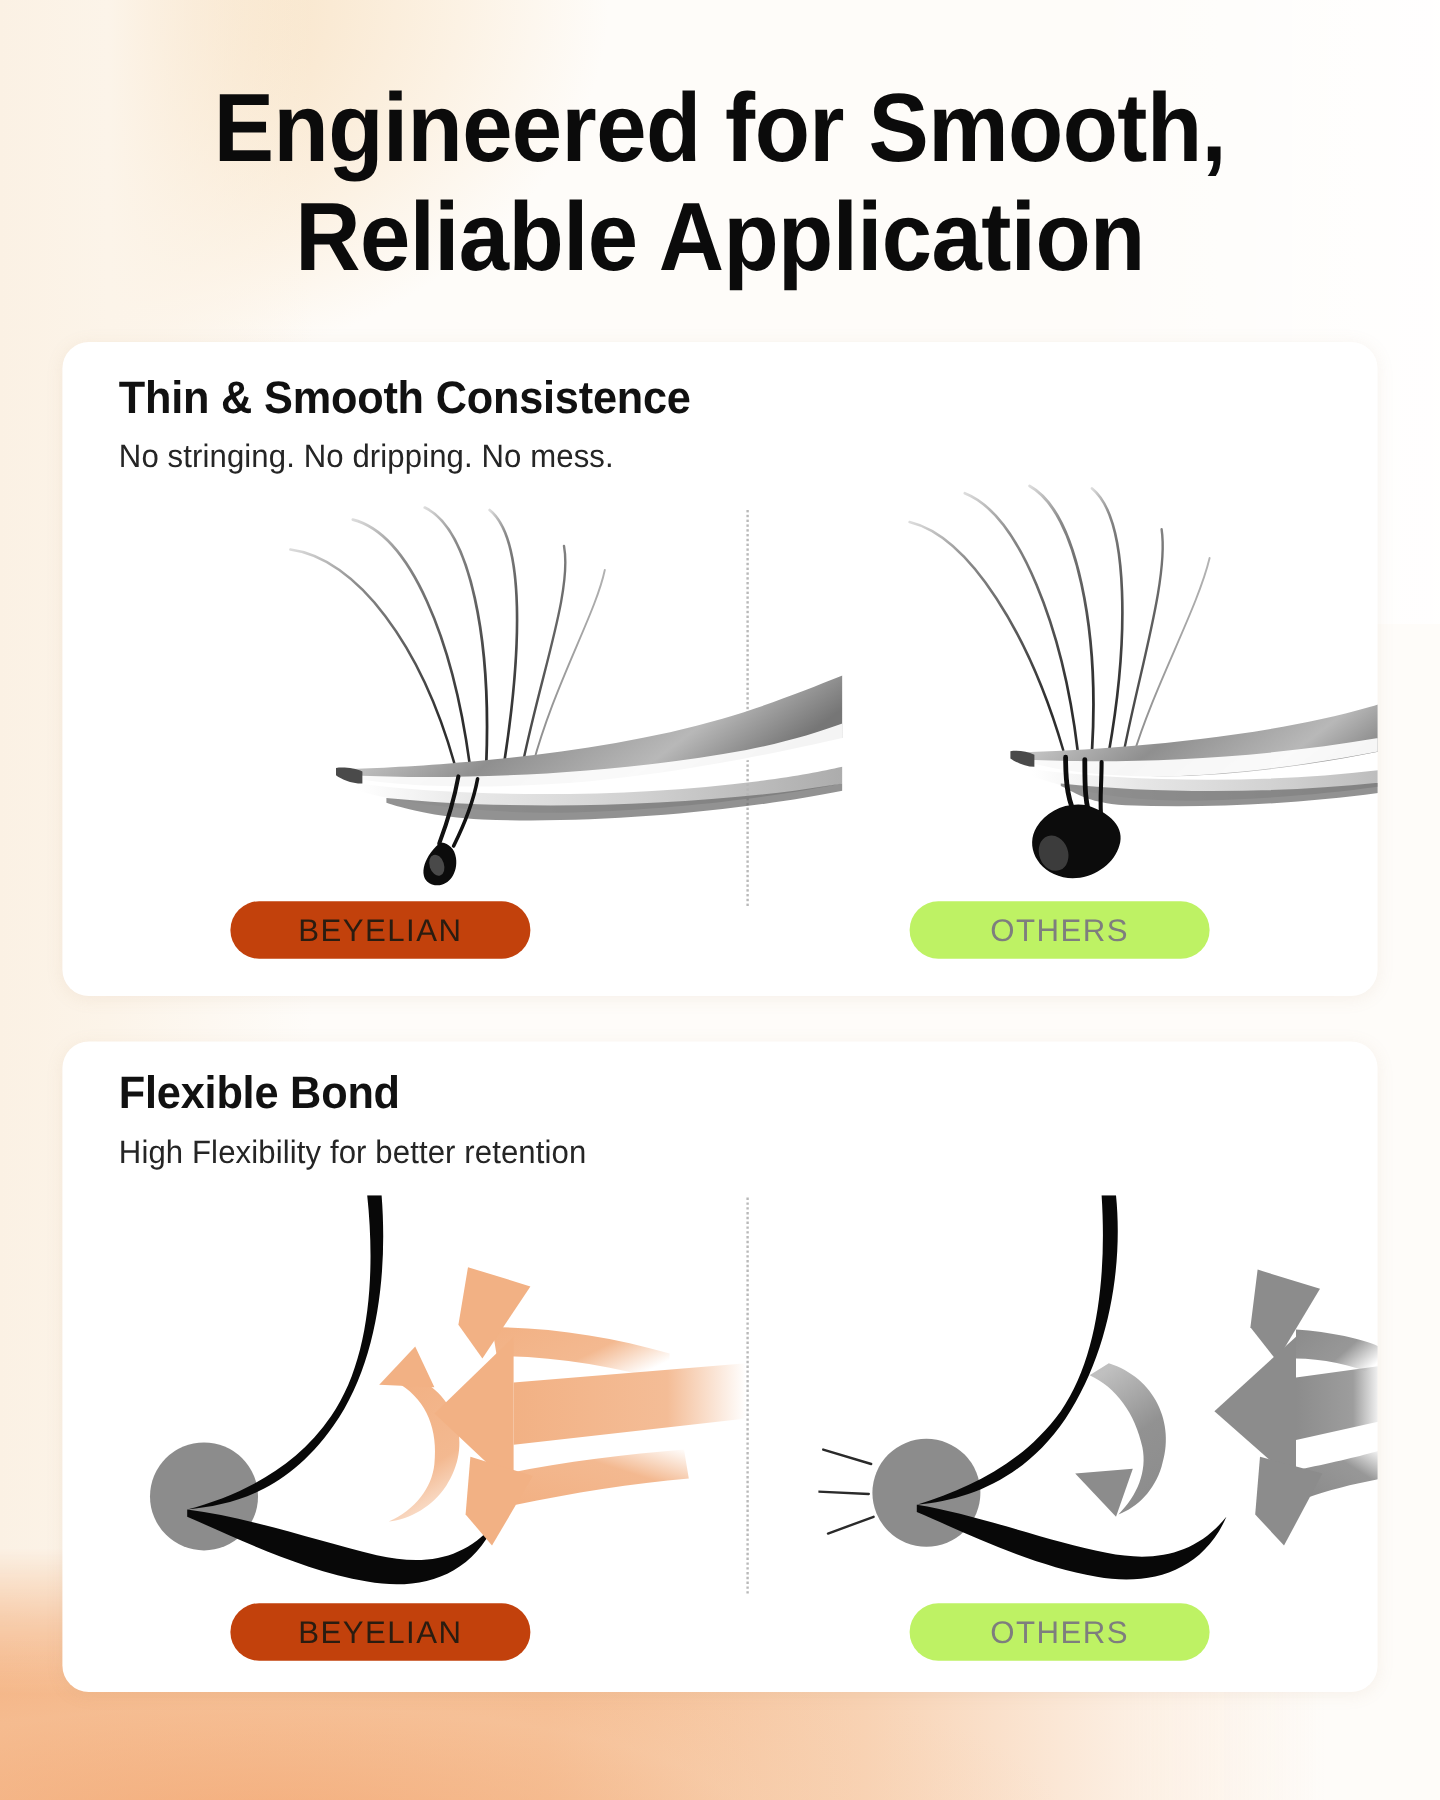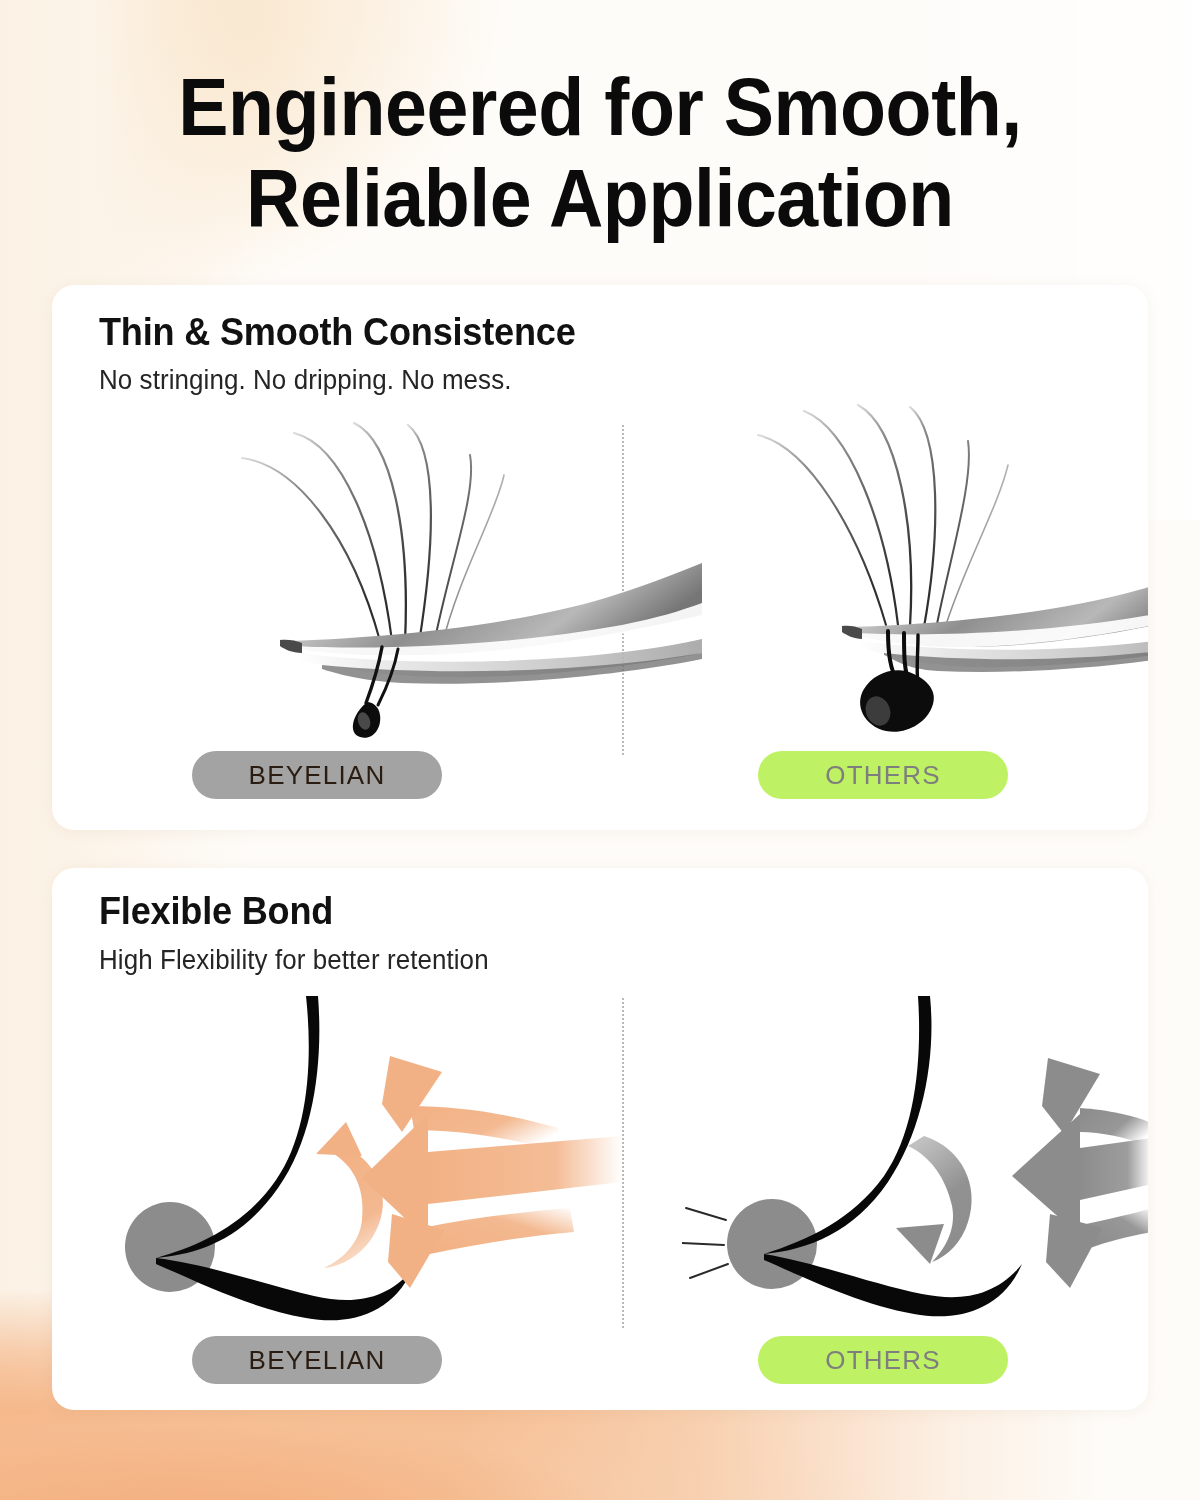--- a/index.html
+++ b/index.html
@@ -146,21 +146,21 @@
     width: 250px;
     border-radius: 24px;
     display: flex;
     align-items: center;
     justify-content: center;
     font-size: 26px;
     letter-spacing: 1.2px;
     font-weight: 400;
   }
   .badge-beyelian {
-    background: #a3a3a3;
+    background: #c2410c;
     color: #2A1C10;
   }
   .badge-others {
     background: #bef264;
     color: #7E7E7E;
   }
   #card-1 .badge { top: 466px; }
   #card-2 .badge { top: 468px; }
   .badge-left  { left: 140px; }
   .badge-right { left: 706px; }

